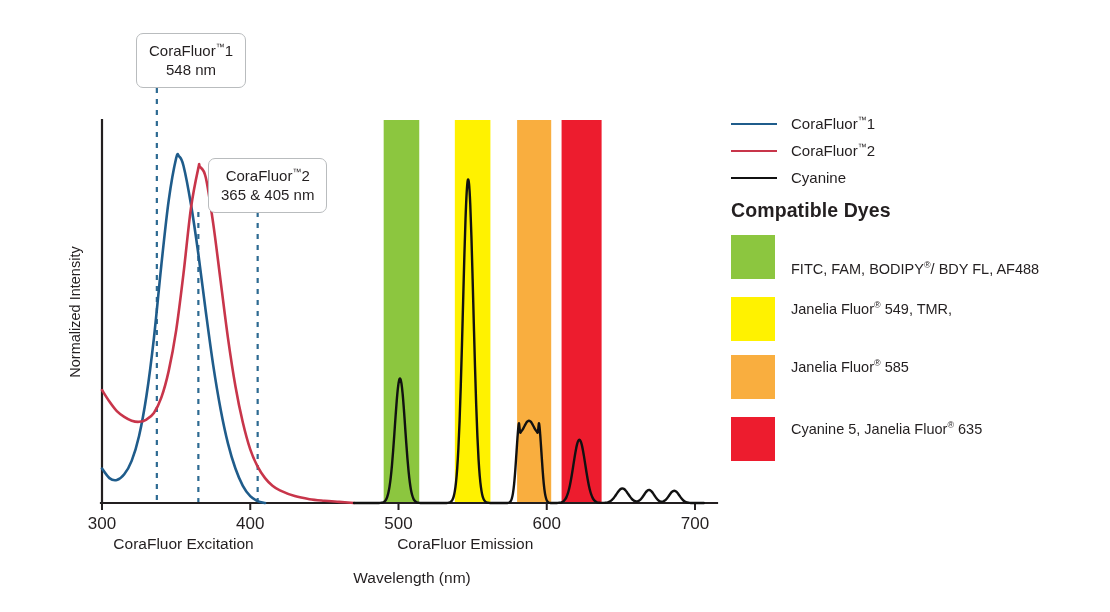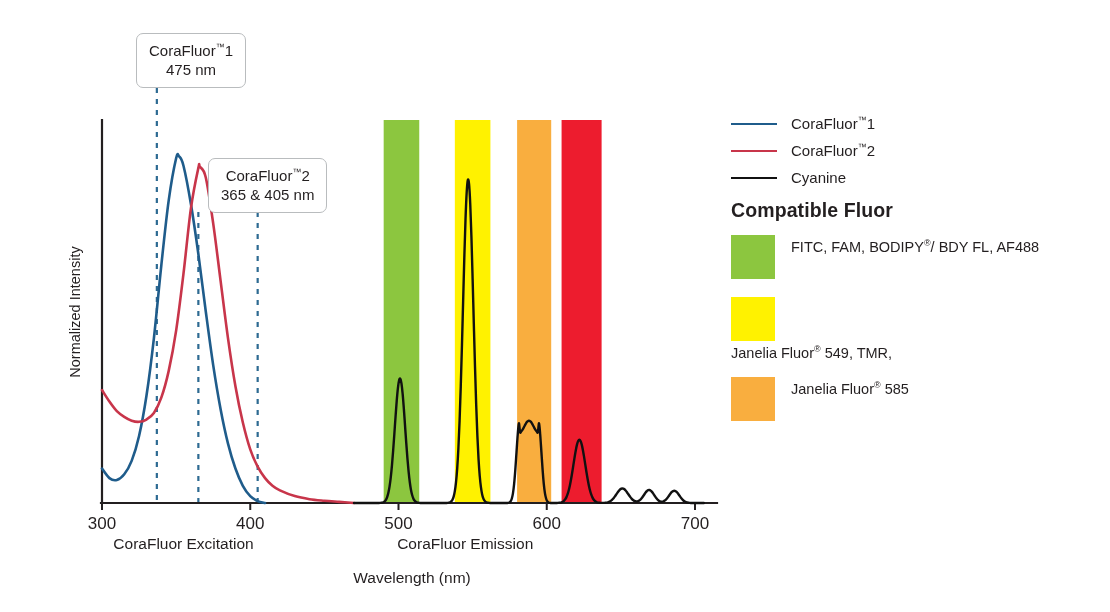--- a/index.html
+++ b/index.html
@@ -78,21 +78,21 @@
   <g id="axistitle-group">
       <text x="183.5375" y="549" text-anchor="middle" class="axis-title">CoraFluor Excitation</text>
       <text x="465.2125" y="549" text-anchor="middle" class="axis-title">CoraFluor Emission</text>
       <text x="412" y="583" text-anchor="middle" class="axis-title-main">Wavelength (nm)</text>
       <text x="0" y="0" text-anchor="middle" class="ylabel" transform="translate(80,312) rotate(-90)">Normalized Intensity</text>
     </g>
 </svg>
 
 <div class="callout" id="callout-0" style="left:136px;top:33px;">
   <div><span>CoraFluor</span><span class="sup">™</span><span>1</span></div>
-  <div>475 nm</div>
+  <div>548 nm</div>
 </div>
 <div class="callout" id="callout-1" style="left:208px;top:158px;">
   <div><span>CoraFluor</span><span class="sup">™</span><span>2</span></div>
   <div>365 &amp; 405 nm</div>
 </div>
 
 <div id="legend">
     <div class="legend-row">
       <span class="legend-swatch" style="border-top-color: rgb(31, 92, 139);"></span>
       <span class="legend-text"><span>CoraFluor</span><span class="sup">™</span><span>1</span></span>
@@ -100,33 +100,39 @@
     <div class="legend-row">
       <span class="legend-swatch" style="border-top-color: rgb(200, 53, 74);"></span>
       <span class="legend-text"><span>CoraFluor</span><span class="sup">™</span><span>2</span></span>
     </div>
     <div class="legend-row">
       <span class="legend-swatch" style="border-top-color: rgb(17, 17, 17);"></span>
       <span class="legend-text"><span>Cyanine</span></span>
     </div>
   </div>
 
-<div id="dyes-title">Compatible Fluor</div>
+<div id="dyes-title">Compatible Dyes</div>
 <div id="dyes">
-    <div class="dye-row" style="margin-bottom: 18px;">
+    <div class="dye-row" style="margin-bottom: 18px; align-items: flex-end;">
       <div class="dye-swatch" style="background: rgb(140, 198, 63);"></div>
       <div class="dye-label">
         <div><span>FITC, FAM, BODIPY</span><span class="sup">®</span><span>/ BDY FL, AF488</span></div>
       </div>
     </div>
-    <div class="dye-row" style="margin-bottom: 14px; flex-direction: column;">
+    <div class="dye-row" style="margin-bottom: 14px;">
       <div class="dye-swatch" style="background: rgb(255, 242, 0);"></div>
       <div class="dye-label">
         <div><span>Janelia Fluor</span><span class="sup">®</span><span> 549, TMR,</span></div>
       </div>
     </div>
     <div class="dye-row" style="margin-bottom: 18px; text-align: center;">
       <div class="dye-swatch" style="background: rgb(249, 174, 63);"></div>
       <div class="dye-label">
         <div><span>Janelia Fluor</span><span class="sup">®</span><span> 585</span></div>
       </div>
     </div>
+    <div class="dye-row">
+      <div class="dye-swatch" style="background: rgb(237, 28, 46);"></div>
+      <div class="dye-label">
+        <div><span>Cyanine 5, Janelia Fluor</span><span class="sup">®</span><span> 635</span></div>
+      </div>
+    </div>
   </div>
 
 </body></html>

